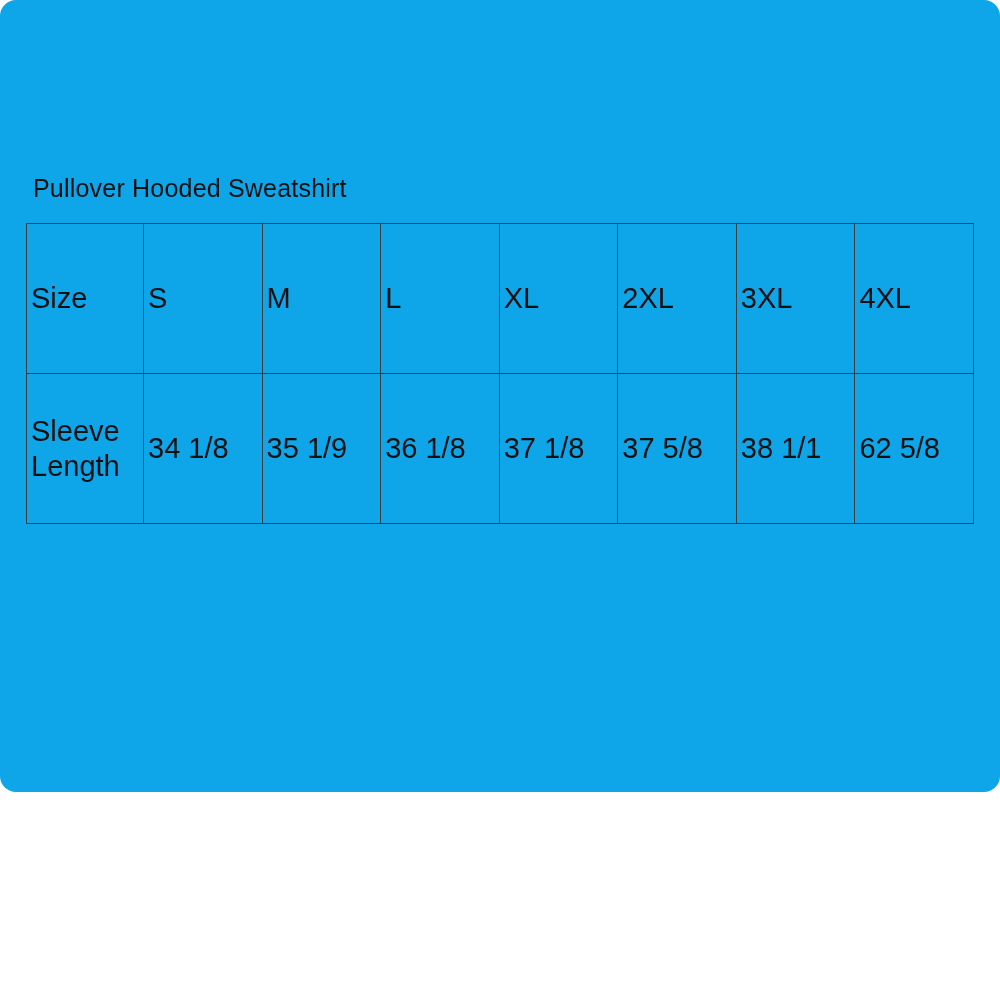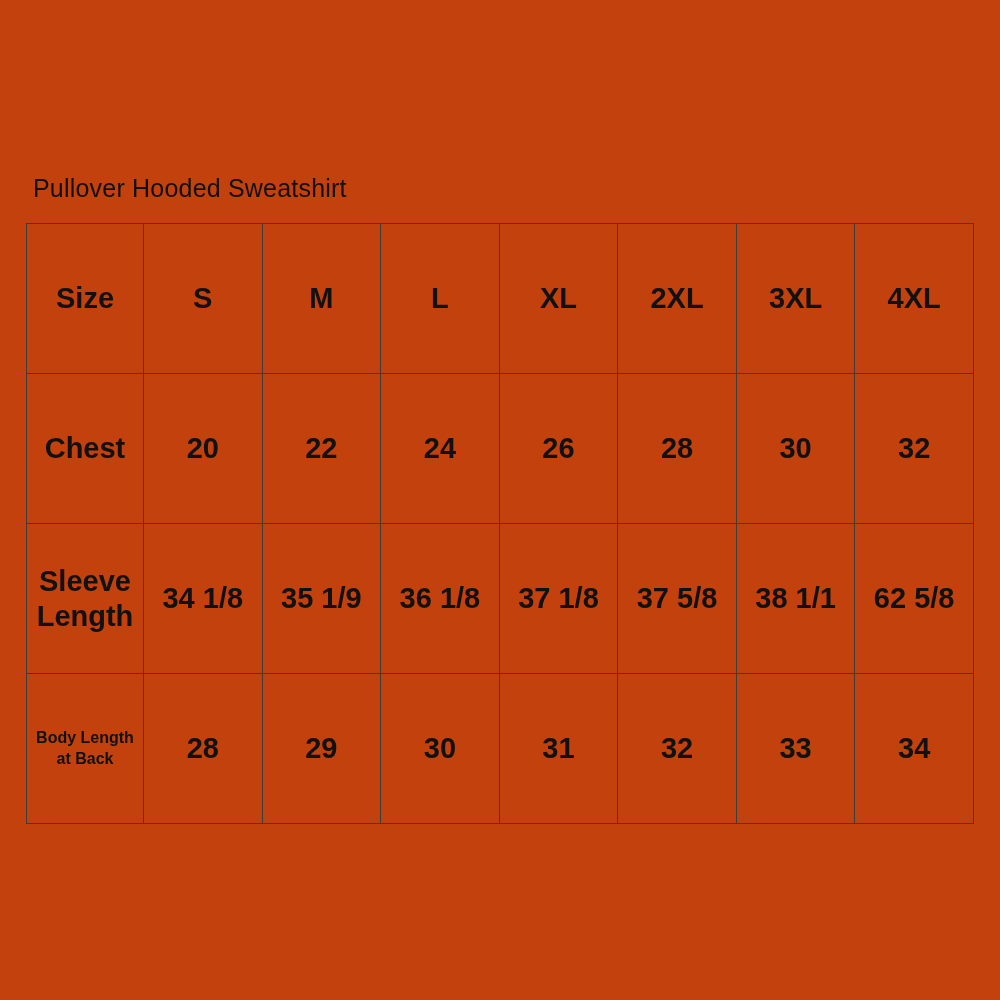--- a/index.html
+++ b/index.html
@@ -6,23 +6,24 @@
   html, body {
     width: 1000px;
     height: 1000px;
     background: #ffffff;
     font-family: "Liberation Sans", "DejaVu Sans", sans-serif;
     color: #101010;
   }
   .page {
     position: relative;
     width: 1000px;
-    height: 1000px;
-    background: #c2410c;
+    height: 792px;
+    background: #0ea5e9;
     overflow: hidden;
+    border-radius: 16px;
   }
   .page-title {
     position: absolute;
     left: 33px;
     top: 174px;
     font-size: 25px;
     font-weight: 400;
     letter-spacing: 0.2px;
     color: #111111;
     white-space: nowrap;
@@ -33,24 +34,24 @@
     top: 223px;
     width: 948px;
     border-collapse: collapse;
     table-layout: fixed;
   }
   table.size-chart col.label-col { width: 117px; }
   table.size-chart th,
   table.size-chart td {
     border: 1.6px solid #3d3d3d;
     height: 150px;
-    text-align: center;
+    text-align: left;
     vertical-align: middle;
     font-size: 29px;
-    font-weight: 700;
+    font-weight: 400;
     color: #111111;
     line-height: 1.2;
     padding: 0 4px;
   }
   table.size-chart td.small-label {
     font-size: 16px;
     line-height: 1.3;
   }
 </style>
 </head>
@@ -78,45 +79,25 @@
         <th>M</th>
         <th>L</th>
         <th>XL</th>
         <th>2XL</th>
         <th>3XL</th>
         <th>4XL</th>
       </tr>
     </thead>
     <tbody>
       <tr>
-        <td>Chest</td>
-        <td>20</td>
-        <td>22</td>
-        <td>24</td>
-        <td>26</td>
-        <td>28</td>
-        <td>30</td>
-        <td>32</td>
-      </tr>
-      <tr>
         <td>Sleeve Length</td>
         <td>34 1/8</td>
         <td>35 1/9</td>
         <td>36 1/8</td>
         <td>37 1/8</td>
         <td>37 5/8</td>
         <td>38 1/1</td>
         <td>62 5/8</td>
       </tr>
-      <tr>
-        <td class="small-label">Body Length at Back</td>
-        <td>28</td>
-        <td>29</td>
-        <td>30</td>
-        <td>31</td>
-        <td>32</td>
-        <td>33</td>
-        <td>34</td>
-      </tr>
     </tbody>
   </table>
 
 </div>
 
 </body></html>

